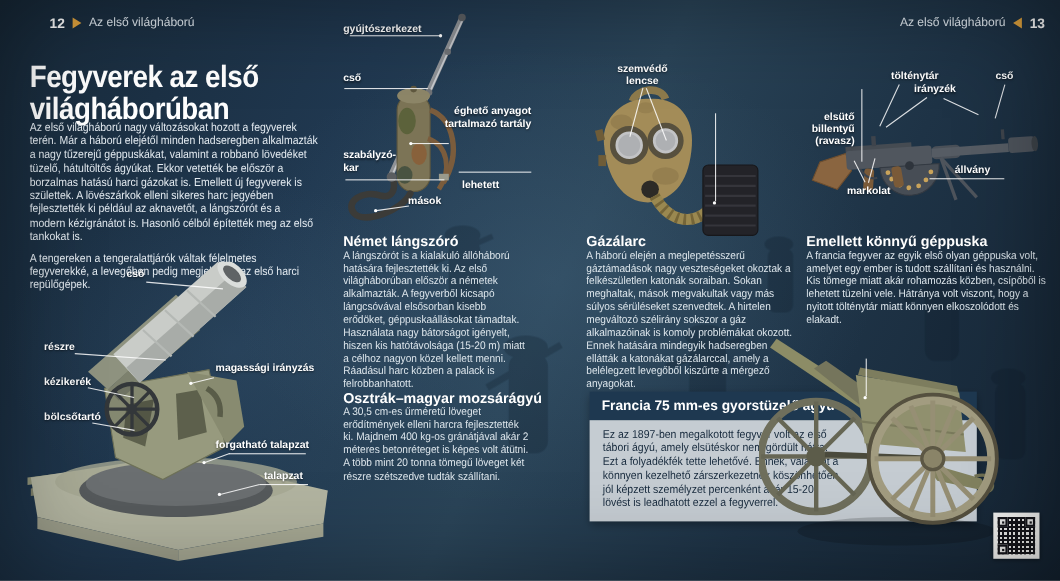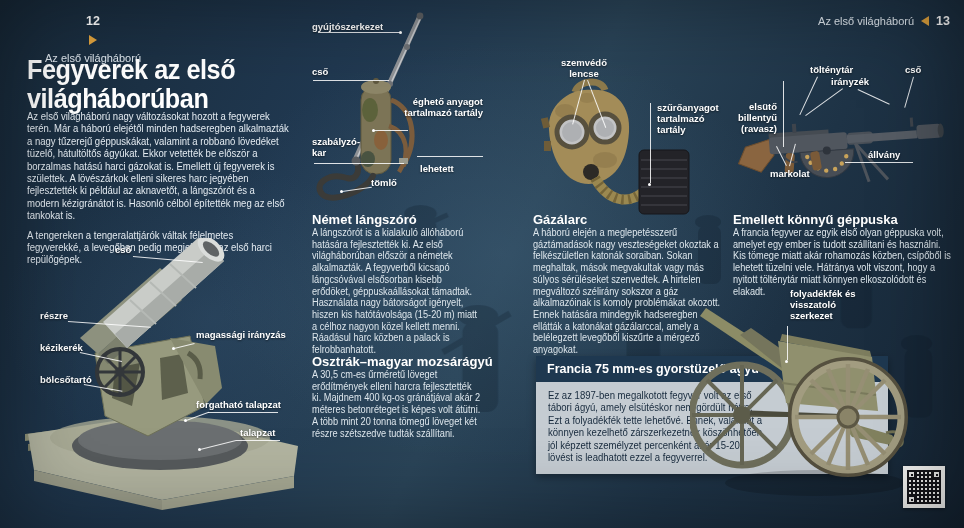--- a/index.html
+++ b/index.html
@@ -77,21 +77,21 @@
           <rect x="8" y="11" width="23" height="58" rx="7"></rect>
           <rect x="-8" y="16" width="50" height="4" transform="rotate(-26 17 18)"></rect>
         </g>
       <g transform="translate(895,335) scale(1.2)">
           <ellipse cx="18" cy="7" rx="13" ry="7"></ellipse>
           <rect x="8" y="11" width="23" height="58" rx="7"></rect>
         </g>
     </g>
   </svg>
 
-  <div class="hdr" style="left:45px;flex-direction:column;">
+  <div class="hdr" style="left:45px;">
     <b>12</b>
     <span class="tri-r"></span>
     <span>Az első világháború</span>
   </div>
   <div class="hdr" style="right:14px;">
     <span>Az első világháború</span>
     <span class="tri-l"></span>
     <b>13</b>
   </div>
 
@@ -128,21 +128,21 @@
     <div class="dot" style="left:399px;top:31px;"></div>
   <div class="lbl nw" style="left:312px;top:66px;">cső</div>
   <div class="lead" style="left:313px;top:80px;width:76px;"></div>
   <div class="lbl r" style="left:393px;top:96px;width:90px;">éghető anyagot tartalmazó tartály</div>
   <div class="lead" style="left:374px;top:130px;width:34px;"></div>
     <div class="dot" style="left:372px;top:129px;"></div>
   <div class="lbl" style="left:312px;top:136px;width:52px;">szabályzó-kar</div>
   <div class="lead" style="left:314px;top:163px;width:90px;"></div>
   <div class="lead" style="left:417px;top:156px;width:66px;"></div>
   <div class="lbl nw" style="left:420px;top:163px;">lehetett</div>
-  <div class="lbl nw" style="left:371px;top:177px;">tömlő</div>
+  <div class="lbl nw" style="left:371px;top:177px;">mások</div>
   <div class="lead" style="left:342px;top:191px;width:30px;transform:rotate(-8deg);"></div>
     <div class="dot" style="left:340px;top:190px;"></div>
 
   <svg class="abs" style="left:535px;top:78px;" width="175" height="145" viewBox="0 0 175 145">
     <path d="M40,14 C44,2 66,0 70,12" stroke="#8d7a4c" stroke-width="7" fill="none"></path>
     <path d="M14,52 C12,26 36,10 56,12 C80,10 96,28 94,54 C92,84 80,104 54,106 C32,106 16,84 14,52 Z" fill="#a38c58"></path>
     <ellipse cx="30" cy="33" rx="10" ry="7" fill="#8a7448" opacity=".55"></ellipse>
     <ellipse cx="70" cy="82" rx="12" ry="8" fill="#8a7448" opacity=".55"></ellipse>
     <ellipse cx="52" cy="20" rx="8" ry="5" fill="#8a7448" opacity=".45"></ellipse>
     <rect x="7" y="40" width="7" height="10" fill="#6e5c38" transform="rotate(-14 10 45)"></rect>
@@ -158,21 +158,20 @@
     <path d="M60,100 C72,122 92,128 108,114 C118,105 122,96 120,86" stroke="#756538" stroke-width="10" fill="none" stroke-dasharray="2.5,4.5"></path>
     <g>
       <rect x="104" y="72" width="50" height="64" rx="5" fill="#232328" stroke="#17171a"></rect>
       <path d="M106,82 H152 M106,91 H152 M106,100 H152 M106,109 H152 M106,118 H152 M106,127 H152" stroke="#35353b" stroke-width="2"></path>
     </g>
   </svg>
 
   <div class="lbl c" style="left:551px;top:57px;width:66px;">szemvédő lencse</div>
   <div class="lead" style="left:585px;top:80px;width:46px;transform:rotate(105deg);"></div>
   <div class="lead" style="left:588px;top:80px;width:51px;transform:rotate(69deg);"></div>
-  <div class="lbl" style="left:657px;top:102px;width:66px;">szűrőanyagot tartalmazó tartály</div>
   <div class="leadv" style="left:650px;top:103px;height:80px;"></div>
     <div class="dot" style="left:648px;top:183px;"></div>
 
   <svg class="abs" style="left:735px;top:88px;" width="228" height="100" viewBox="0 0 228 100">
     <g transform="rotate(-4 114 50)">
       <polygon points="2,68 10,52 34,46 38,62 24,78" fill="#8a6540" stroke="#6d4e2f"></polygon>
       <rect x="34" y="40" width="60" height="6" fill="#454b52"></rect>
       <rect x="34" y="44" width="78" height="17" rx="3" fill="#50565e"></rect>
       <rect x="58" y="32" width="4" height="9" fill="#3e444c"></rect>
       <rect x="176" y="34" width="3" height="9" fill="#3e444c"></rect>
@@ -323,21 +322,20 @@
           <line x1="105" y1="132" x2="211" y2="132"></line>
         <line x1="121" y1="95" x2="195" y2="169"></line>
           <line x1="195" y1="95" x2="121" y2="169"></line>
         <line x1="138" y1="84" x2="178" y2="180"></line>
           <line x1="178" y1="84" x2="138" y2="180"></line>
       </g>
       <circle cx="158" cy="132" r="10" fill="#8a8468" stroke="#5c5744" stroke-width="3"></circle>
     </g>
   </svg>
 
-  <div class="lbl" style="left:790px;top:288px;width:80px;">folyadékfék és visszatoló szerkezet</div>
   <div class="leadv" style="left:787px;top:326px;height:34px;"></div>
     <div class="dot" style="left:785px;top:360px;"></div>
 
   <div class="qr">
     <div class="qr-inner">
       <div class="qf tl"></div>
         <div class="qf tr"></div>
         <div class="qf bl"></div>
     </div>
   </div>

